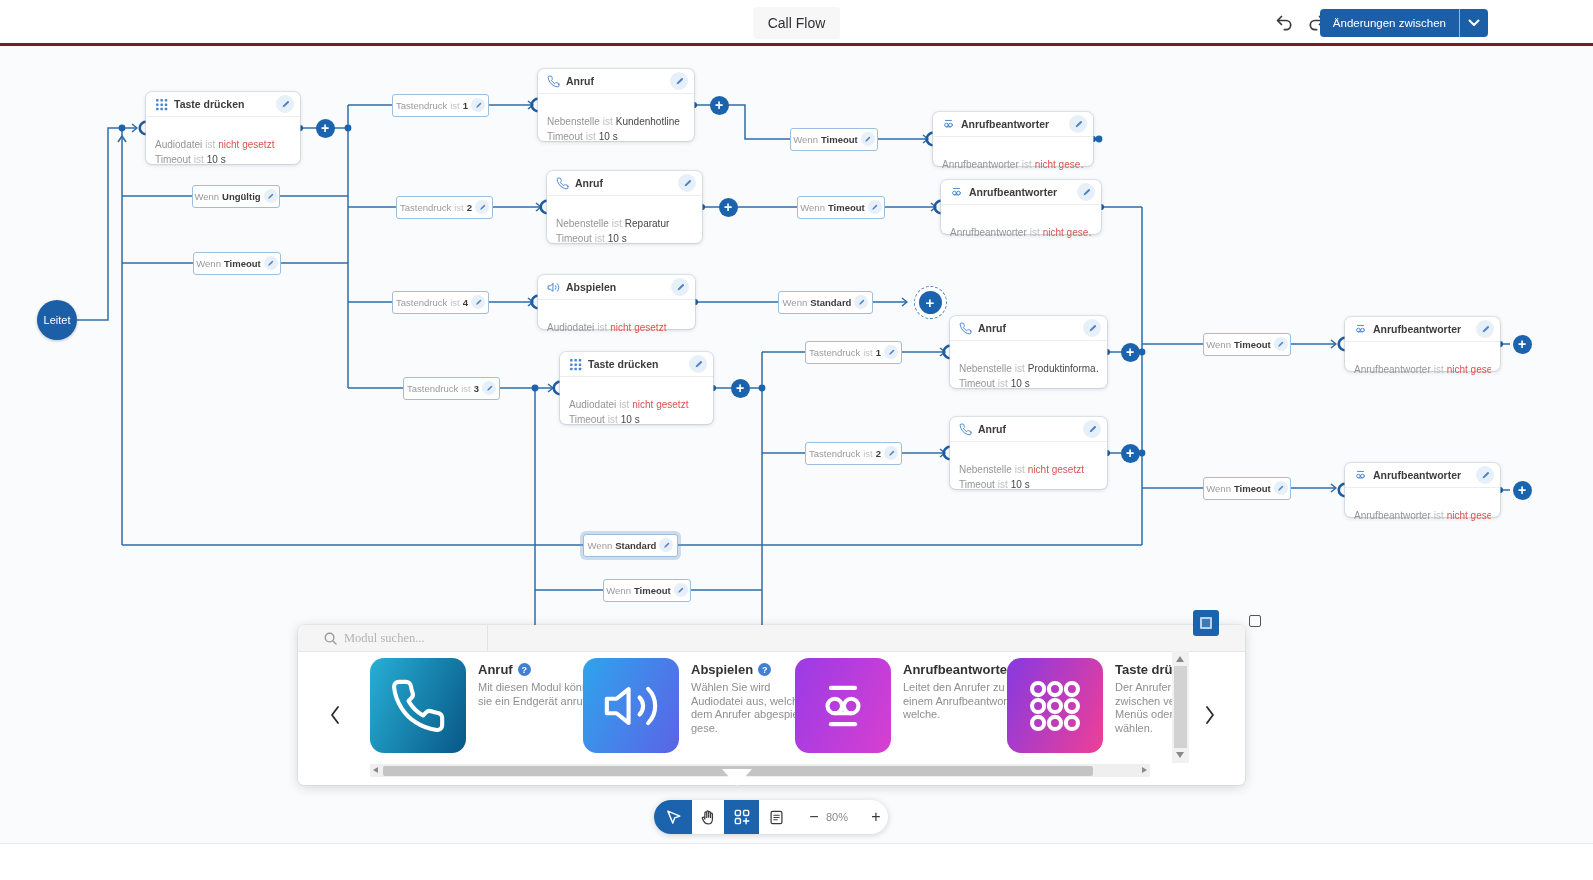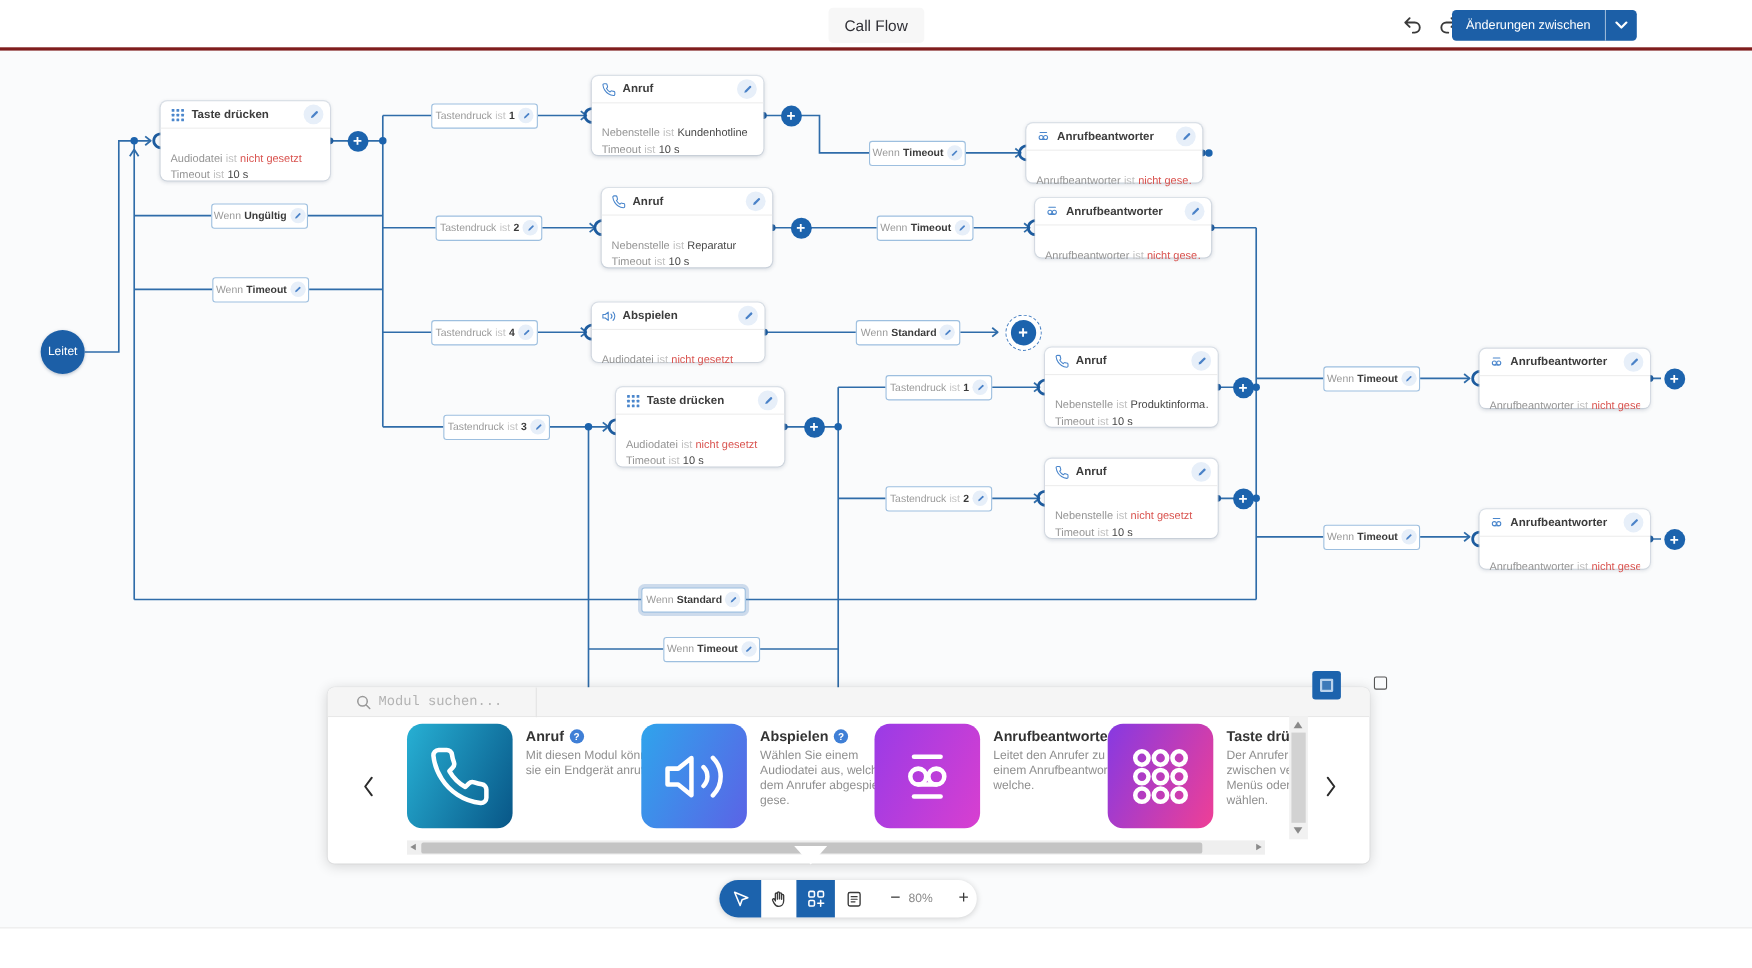--- a/index.html
+++ b/index.html
@@ -37,21 +37,21 @@
   .clabel .pencil { width:14px; height:14px; }
 
   .plusbtn { position:absolute; width:19px; height:19px; border-radius:50%; background:#1c63ad; color:#fff; display:flex; align-items:center; justify-content:center; font-size:14px; font-weight:bold; line-height:1; z-index:4; cursor:pointer; }
   .dashedplus { position:absolute; width:33px; height:33px; border:1.6px dashed #4a82c4; background:#fff; border-radius:50%; display:flex; align-items:center; justify-content:center; z-index:4; cursor:pointer; }
   .dashedplus .inner { width:23px; height:23px; border-radius:50%; background:#1c63ad; color:#fff; display:flex; align-items:center; justify-content:center; font-size:15px; font-weight:bold; line-height:1; }
 
   
   .palette { position:absolute; left:298px; top:625px; width:947px; height:160px; background:#fff; border-radius:6px; box-shadow:0 2px 12px rgba(0,0,0,.16), 0 0 0 1px rgba(0,0,0,.04); z-index:10; }
   .pal-top { position:absolute; left:0; top:0; width:100%; height:27px; background:#f5f5f5; border-bottom:1px solid #e6e6e6; border-radius:6px 6px 0 0; }
   .pal-divider { position:absolute; left:189px; top:0; width:1px; height:27px; background:#e3e3e3; }
-  .pal-search-input { position:absolute; left:46px; top:3px; width:135px; height:20px; border:none; outline:none; background:transparent; font-size:12.5px; color:#555; font-family:Liberation Mono, monospace; }
+  .pal-search-input { position:absolute; left:46px; top:3px; width:135px; height:20px; border:none; outline:none; background:transparent; font-size:12.5px; color:#555; font-family:Liberation Serif, serif; }
   .pal-search-input::placeholder { color:#b3b3b3; }
   .win-btn-blue { position:absolute; left:895px; top:-15px; width:26px; height:26px; background:#1c63ad; border-radius:3px; display:flex; align-items:center; justify-content:center; cursor:pointer; }
   .win-btn-blue .sq { width:12px; height:12px; border:2px solid #b9d2ec; background:rgba(255,255,255,.15); border-radius:1px; }
   .win-btn-outline { position:absolute; left:951px; top:-10px; width:12px; height:12px; border:1.8px solid #555; border-radius:2px; cursor:pointer; background:transparent; }
   .pal-viewport { position:absolute; left:10px; top:26px; width:864px; height:112px; overflow:hidden; }
   .mod-tile { position:absolute; top:7px; width:96px; height:95px; border-radius:14px; display:flex; align-items:center; justify-content:center; cursor:pointer; }
   .mod-text { position:absolute; top:11px; width:122px; }
   .mod-title { font-size:13px; font-weight:bold; color:#333; white-space:nowrap; display:flex; align-items:center; gap:5px; }
   .help-badge { width:13px; height:13px; border-radius:50%; background:#3f7fd6; color:#fff; font-size:9px; font-weight:bold; display:inline-flex; align-items:center; justify-content:center; flex:none; }
   .mod-desc { margin-top:4px; font-size:11px; line-height:13.5px; color:#8f8f8f; white-space:nowrap; }
@@ -599,21 +599,21 @@
             <path d="M11 5L6 9H2v6h4l5 4V5z"></path>
             <path d="M15.54 8.46a5 5 0 0 1 0 7.07M19.07 4.93a10 10 0 0 1 0 14.14"></path>
           </svg>
         </div>
         <div class="mod-text" style="left: 383px;">
           <div class="mod-title">
             <span>Abspielen</span>
             <span class="help-badge">?</span>
           </div>
           <div class="mod-desc">
-            <div>Wählen Sie einem</div>
+            <div>Wählen Sie wird</div>
             <div>Audiodatei aus, welche</div>
             <div>dem Anrufer abgespielt</div>
             <div>gese.</div>
           </div>
         </div>
         <div class="mod-tile" style="left: 487px; background: linear-gradient(115deg, rgb(154, 59, 230), rgb(216, 63, 208));">
           <svg viewBox="0 0 24 24" width="58" height="58" fill="none" stroke="#fff" stroke-width="1.7" stroke-linecap="round" stroke-linejoin="round">
             <path d="M7 4.5h10"></path>
             <circle cx="8.6" cy="12" r="3"></circle>
             <circle cx="15.4" cy="12" r="3"></circle>

